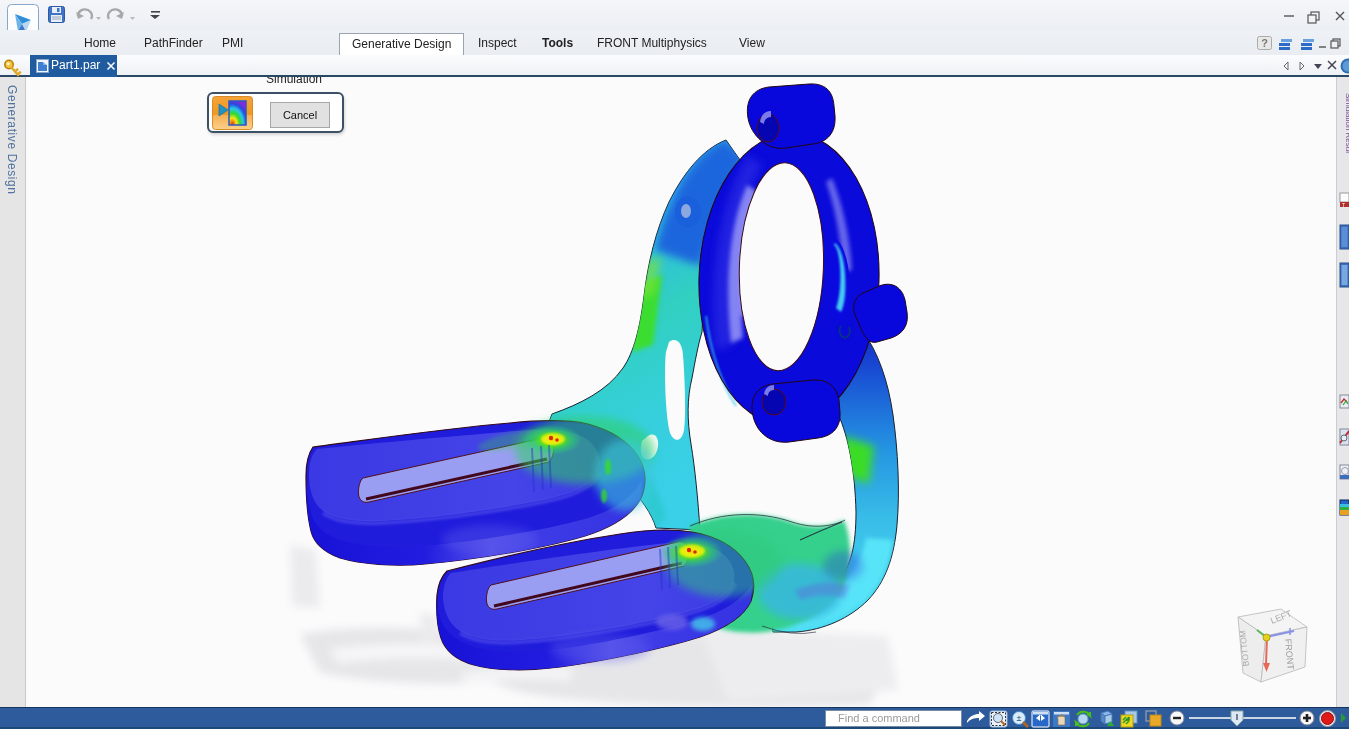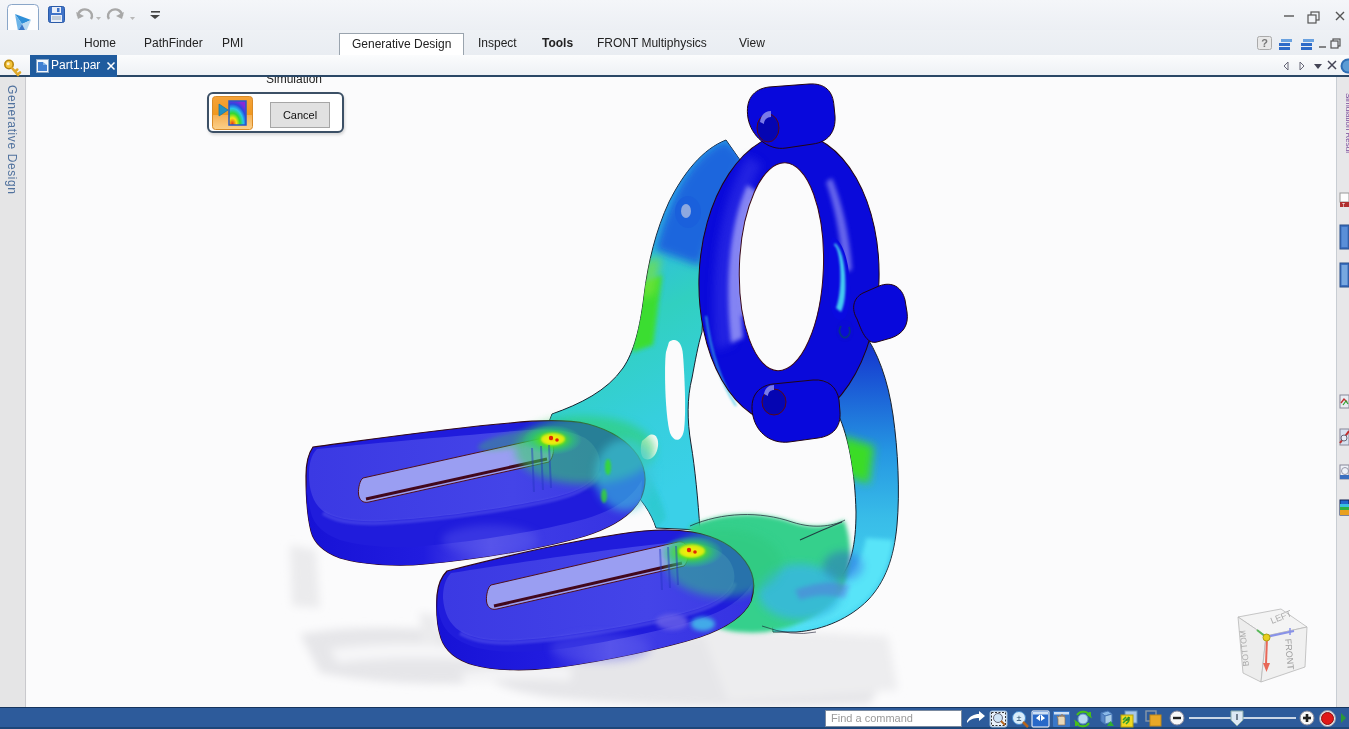--- a/index.html
+++ b/index.html
@@ -22,21 +22,21 @@
   
   #leftstrip { position:absolute; left:0; top:77px; width:26px; height:630px; background:#e5e5e6; border-right:1px solid #c9c9cd; }
   #lefttext { position:absolute; left:5px; top:8px; writing-mode:vertical-rl; font-size:12px; color:#51729e; letter-spacing:0.6px; }
   #rightstrip { position:absolute; right:0; top:77px; width:13px; height:630px; background:#e7e7e9; border-left:1px solid #c8cdd3; }
 
   
   #canvas { position:absolute; left:27px; top:77px; width:1309px; height:630px; background:#fbfbfc; }
 
   
   #statusbar { position:absolute; left:0; top:707px; width:1349px; height:22px; background:#2d5b9b; border-top:1px solid #16355e; border-bottom:2px solid #1d4679; }
-  #findbox { position:absolute; left:825px; top:2px; width:137px; height:17px; background:#fff; border:1px solid #7a8aa0; font-size:11px; color:#9b9b9b; line-height:15px; padding-left:5px;}
+  #findbox { position:absolute; left:825px; top:2px; width:137px; height:17px; background:#fff; border:1px solid #7a8aa0; font-size:11px; color:#9b9b9b; line-height:15px; padding-left:12px;}
 
   
   #dialog { position:absolute; left:207px; top:92px; width:137px; height:41px; background:#fff; border:2px solid #3c5066; border-radius:6px; box-shadow:1px 2px 3px rgba(0,0,0,0.15); }
   #cancelbtn { position:absolute; left:61px; top:8px; width:60px; height:26px; background:#e1e1e1; border:1px solid #a6a6a6; font-size:11px; font-family:"Liberation Sans",sans-serif; color:#111; }
   #runbtn { position:absolute; left:3px; top:2px; width:41px; height:34px; }
 
   
   #pathfinder { position:absolute; left:1080px; top:86px; width:251px; height:28px; background:#fff; border:1px solid #9aa0a8; }
   #pfheader { position:absolute; left:0; top:0; width:100%; height:22px; background:#f0f0f0; border-bottom:1px solid #d0d0d0; }
   #pftitle { position:absolute; left:30px; top:4px; font-size:12px; color:#1e5aa8; }

